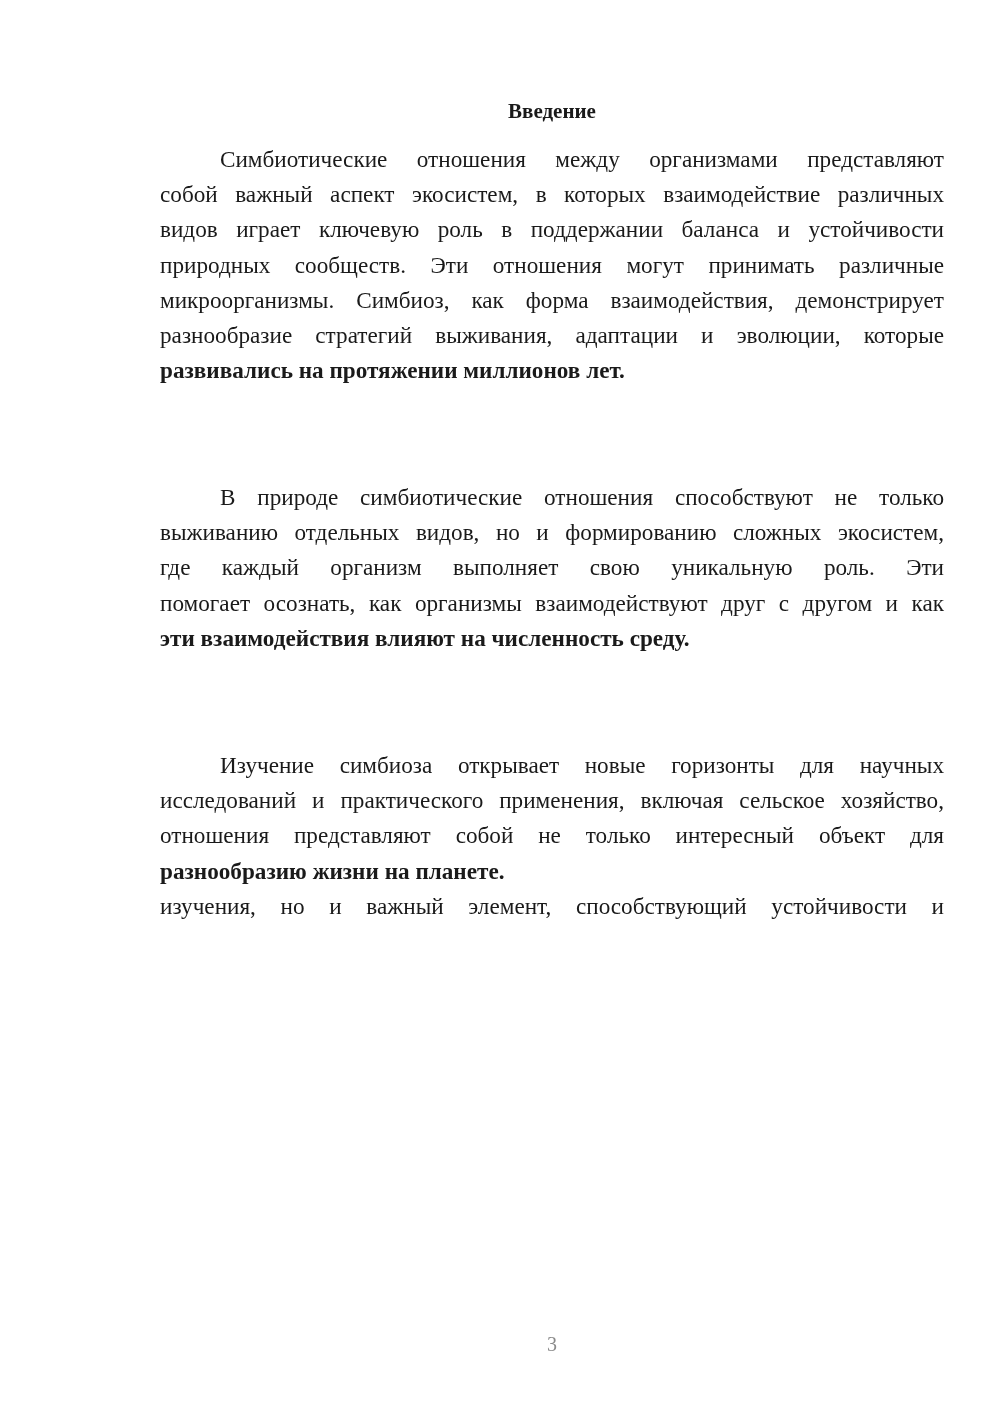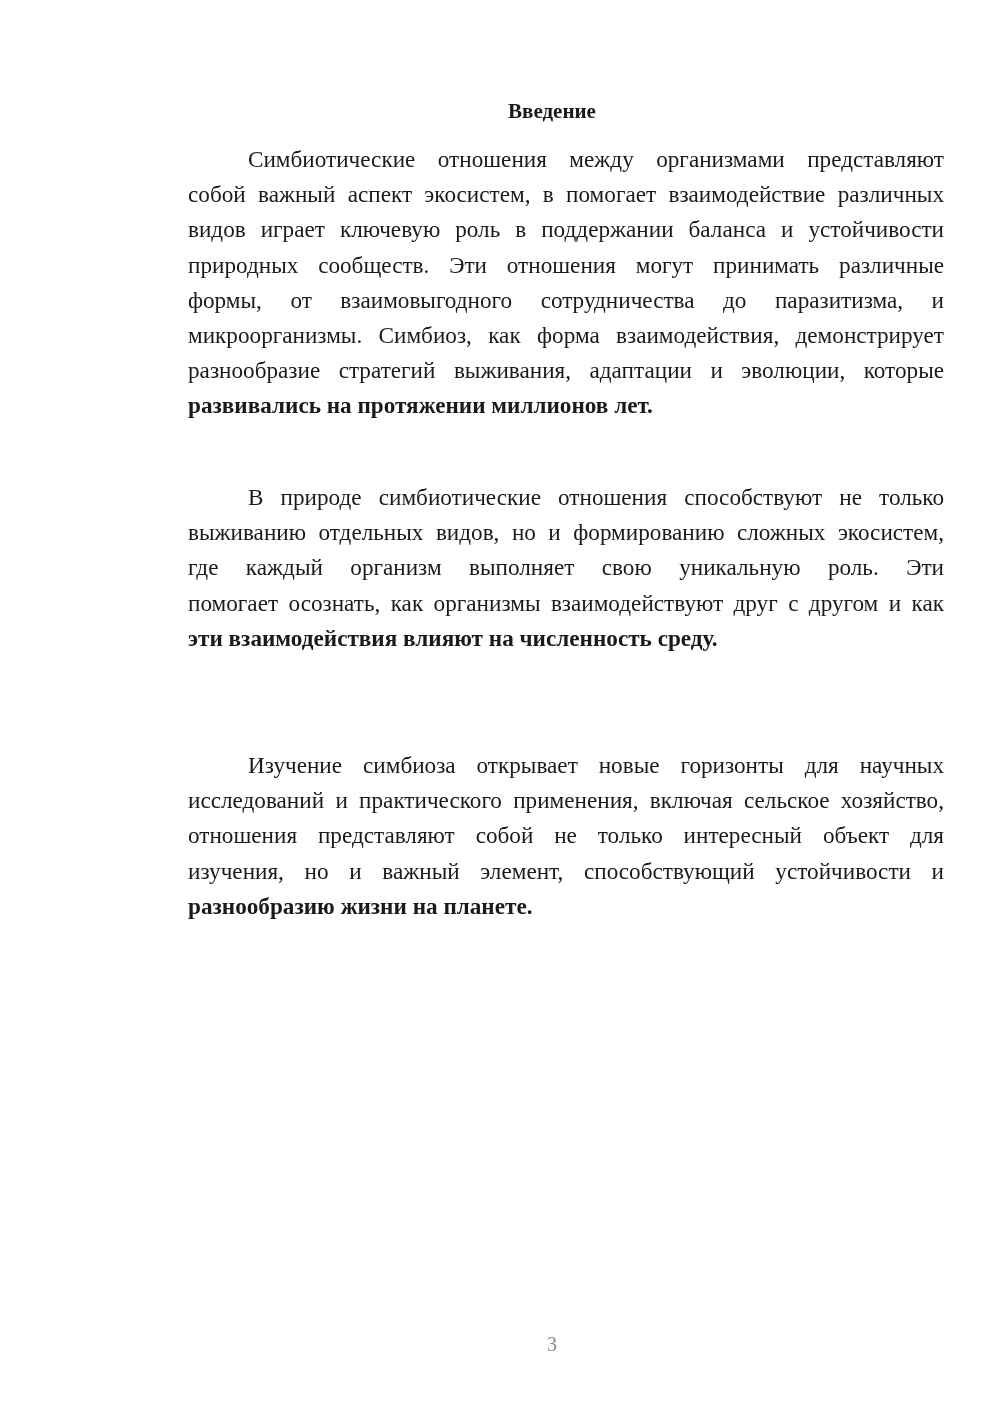--- a/index.html
+++ b/index.html
@@ -11,58 +11,57 @@
     }
     .title {
       position: absolute; top: 98px; left: 0; width: 1072px;
       text-align: center; font-weight: bold; font-size: 21px; line-height: 26px;
     }
     .body-text {
       position: absolute; left: 144px; width: 784px;
       font-size: 23.2px; line-height: 35.2px;
       text-align: justify; text-align-last: left;
     }
-    .line { display: block; text-align: justify; text-align-last: justify; text-indent: 0; margin-left: 28px; }
+    .line { display: block; text-align: justify; text-align-last: justify; text-indent: 0; }
     .line.first { padding-left: 60px; }
     .line.last { text-align-last: left; font-weight: bold; }
     #p1 { top: 142px; }
     #p2 { top: 480px; }
     #p3 { top: 748px; }
     .page-number {
       position: absolute; top: 1333px; left: 0; width: 1072px;
       text-align: center; font-size: 20px; color: #8a8a8a;
     }
   </style>
 </head>
 <body>
 
 <div class="page">
   <div class="title">Введение</div>
 
   <div class="body-text" id="p1">
     <span class="line first">Симбиотические отношения между организмами представляют</span>
-    <span class="line">собой важный аспект экосистем, в помогает взаимодействие различных</span>
+    <span class="line">собой важный аспект экосистем, в которых взаимодействие различных</span>
     <span class="line">видов играет ключевую роль в поддержании баланса и устойчивости</span>
     <span class="line">природных сообществ. Эти отношения могут принимать различные</span>
-    <span class="line">формы, от взаимовыгодного сотрудничества до паразитизма, и</span>
     <span class="line">микроорганизмы. Симбиоз, как форма взаимодействия, демонстрирует</span>
     <span class="line">разнообразие стратегий выживания, адаптации и эволюции, которые</span>
     <span class="line last">развивались на протяжении миллионов лет.</span>
   </div>
 
   <div class="body-text" id="p2">
     <span class="line first">В природе симбиотические отношения способствуют не только</span>
     <span class="line">выживанию отдельных видов, но и формированию сложных экосистем,</span>
     <span class="line">где каждый организм выполняет свою уникальную роль. Эти</span>
     <span class="line">помогает осознать, как организмы взаимодействуют друг с другом и как</span>
     <span class="line last">эти взаимодействия влияют на численность среду.</span>
   </div>
 
   <div class="body-text" id="p3">
     <span class="line first">Изучение симбиоза открывает новые горизонты для научных</span>
     <span class="line">исследований и практического применения, включая сельское хозяйство,</span>
     <span class="line">отношения представляют собой не только интересный объект для</span>
+    <span class="line last">разнообразию жизни на планете.</span>
     <span class="line">изучения, но и важный элемент, способствующий устойчивости и</span>
-    <span class="line last">разнообразию жизни на планете.</span>
   </div>
 
   <div class="page-number">3</div>
 </div>
 
 </body></html>

